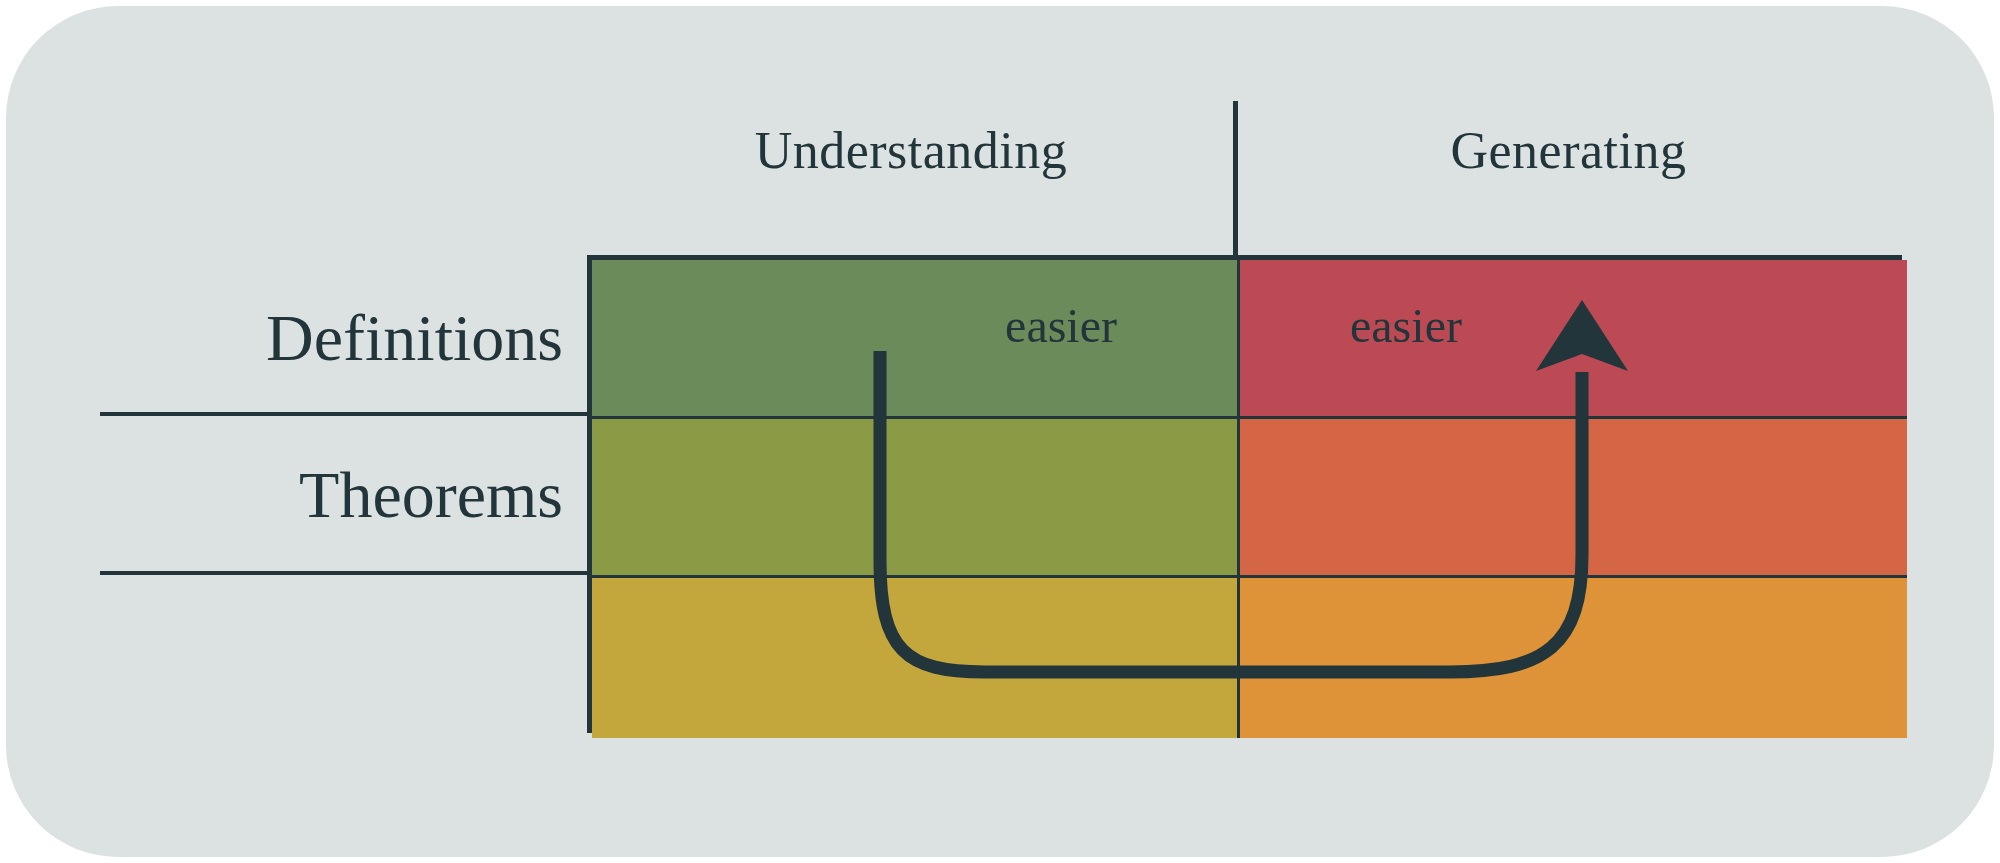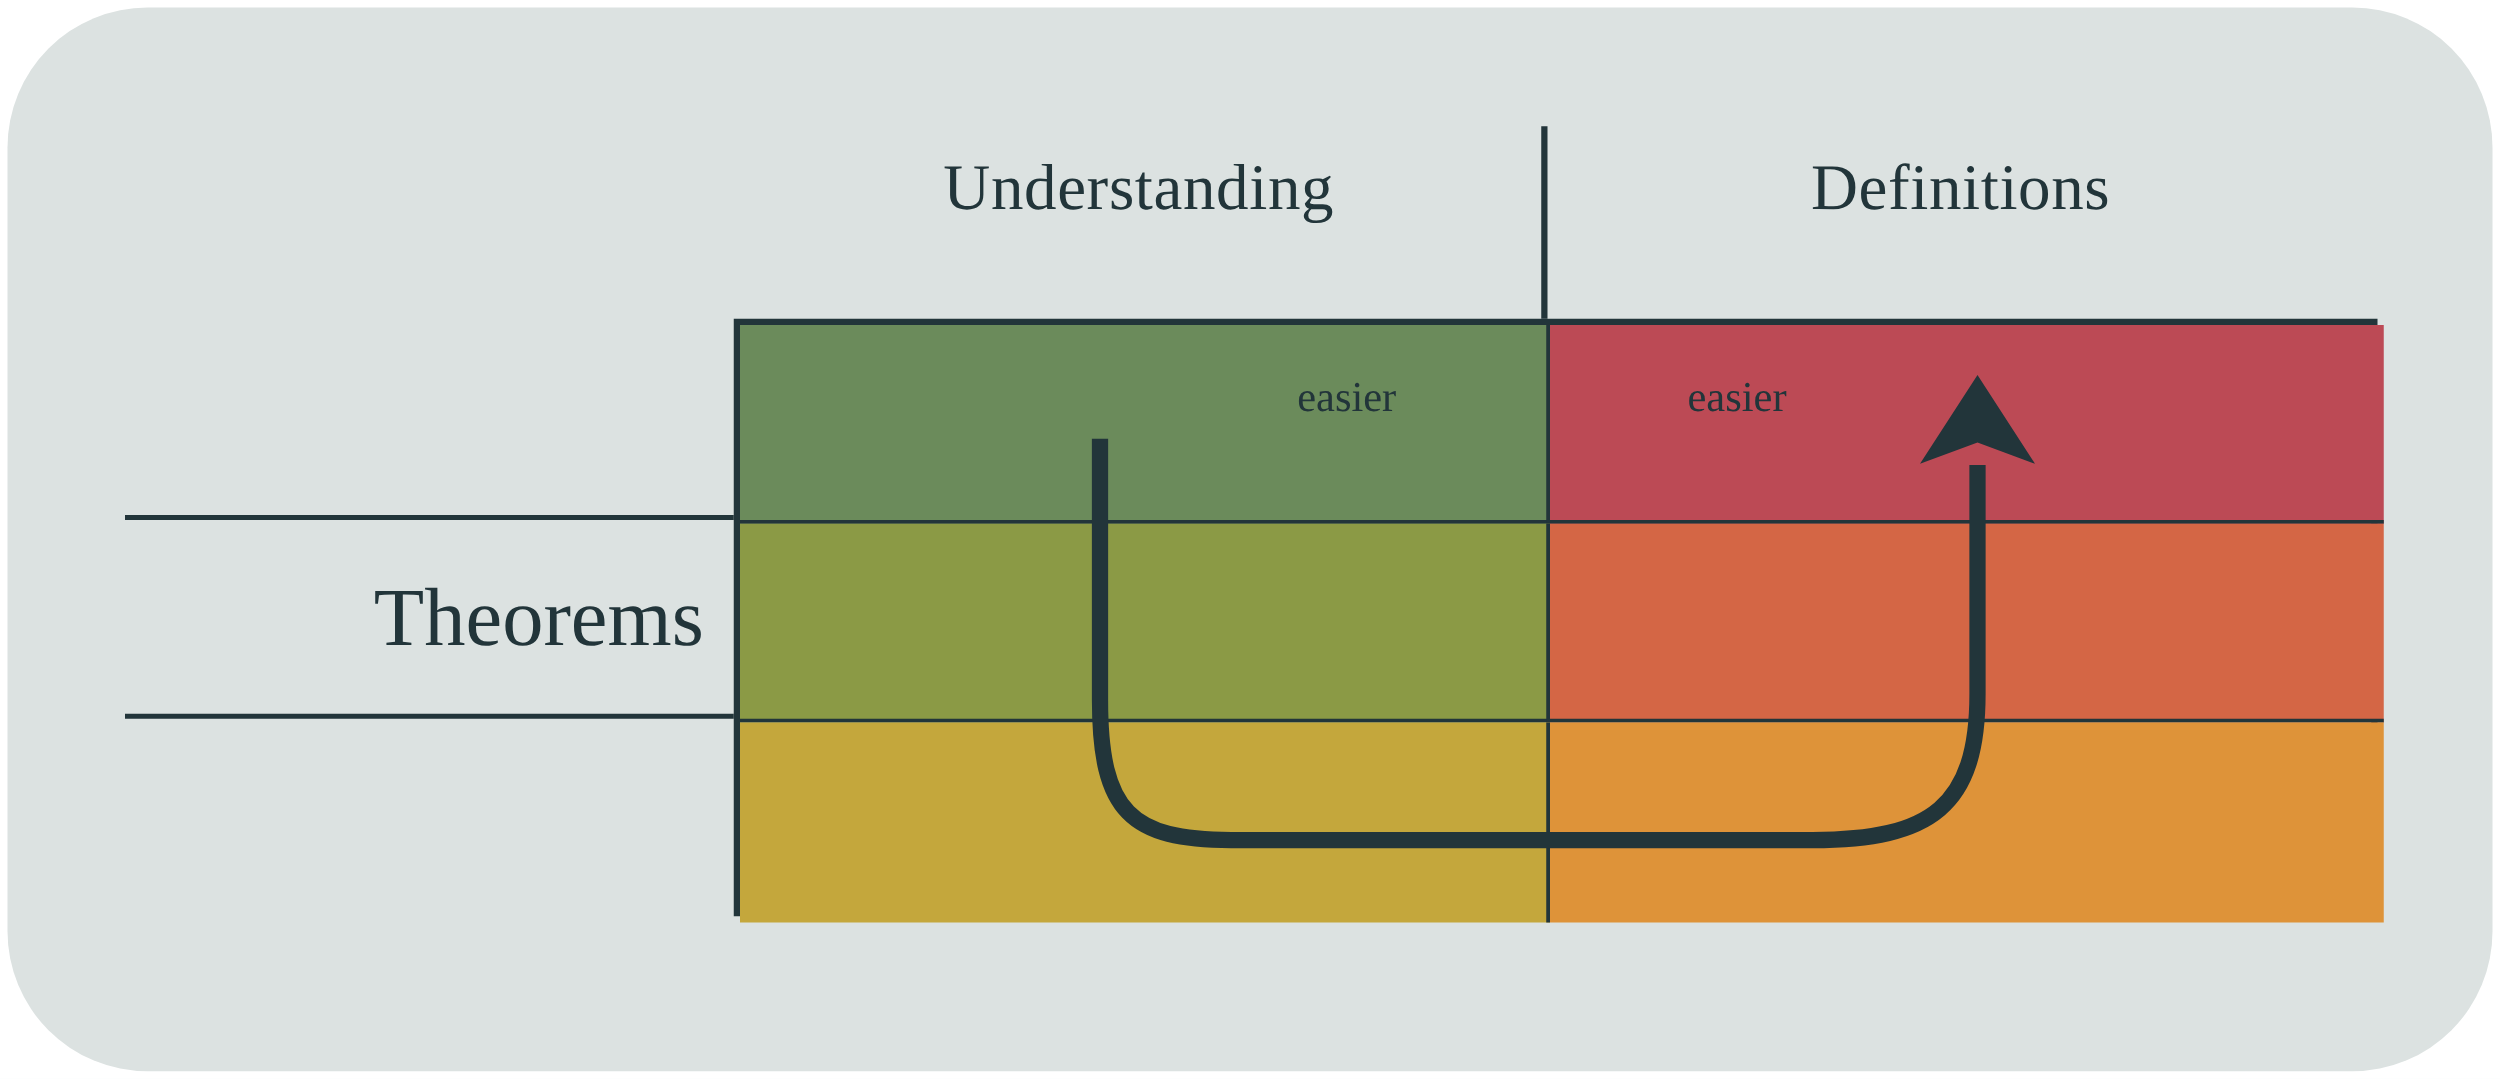--- a/index.html
+++ b/index.html
@@ -97,21 +97,21 @@
     box-sizing: border-box;
     border-right: 3px solid #22353a;
     border-bottom: 3px solid #22353a;
   }
   .cell.lastcol { border-right: none; }
   .cell.lastrow { border-bottom: none; }
 
   .cell-label {
     position: absolute;
     color: #22353a;
-    font-size: 34px;
+    font-size: 48px;
     line-height: 1;
     white-space: nowrap;
   }
   #label-easier { right: 120px; top: 42px; }
   #label-harder { left: 110px; top: 42px; }
 
   
   #overlay {
     position: absolute;
     left: 0;
@@ -124,24 +124,25 @@
 </head>
 <body>
 
 <div id="canvas">
 
   <div id="panel" style="background: rgb(220, 226, 225);"></div>
 
   <div class="stage">
 
     <div class="col-head" id="head-understanding">Understanding</div>
-    <div class="col-head" id="head-generating">Definitions</div>
+    <div class="col-head" id="head-generating">Generating</div>
 
     <div id="header-divider"></div>
 
+    <div class="row-label" id="row-definitions">Definitions</div>
     <div class="row-label" id="row-theorems">Theorems</div>
 
     <div class="left-rule" id="left-rule-1"></div>
     <div class="left-rule" id="left-rule-2"></div>
 
     <div id="matrix">
 
       <div class="cell" id="cell-def-und" style="background: rgb(107, 139, 91);">
         <span class="cell-label" id="label-easier">easier</span>
       </div>

